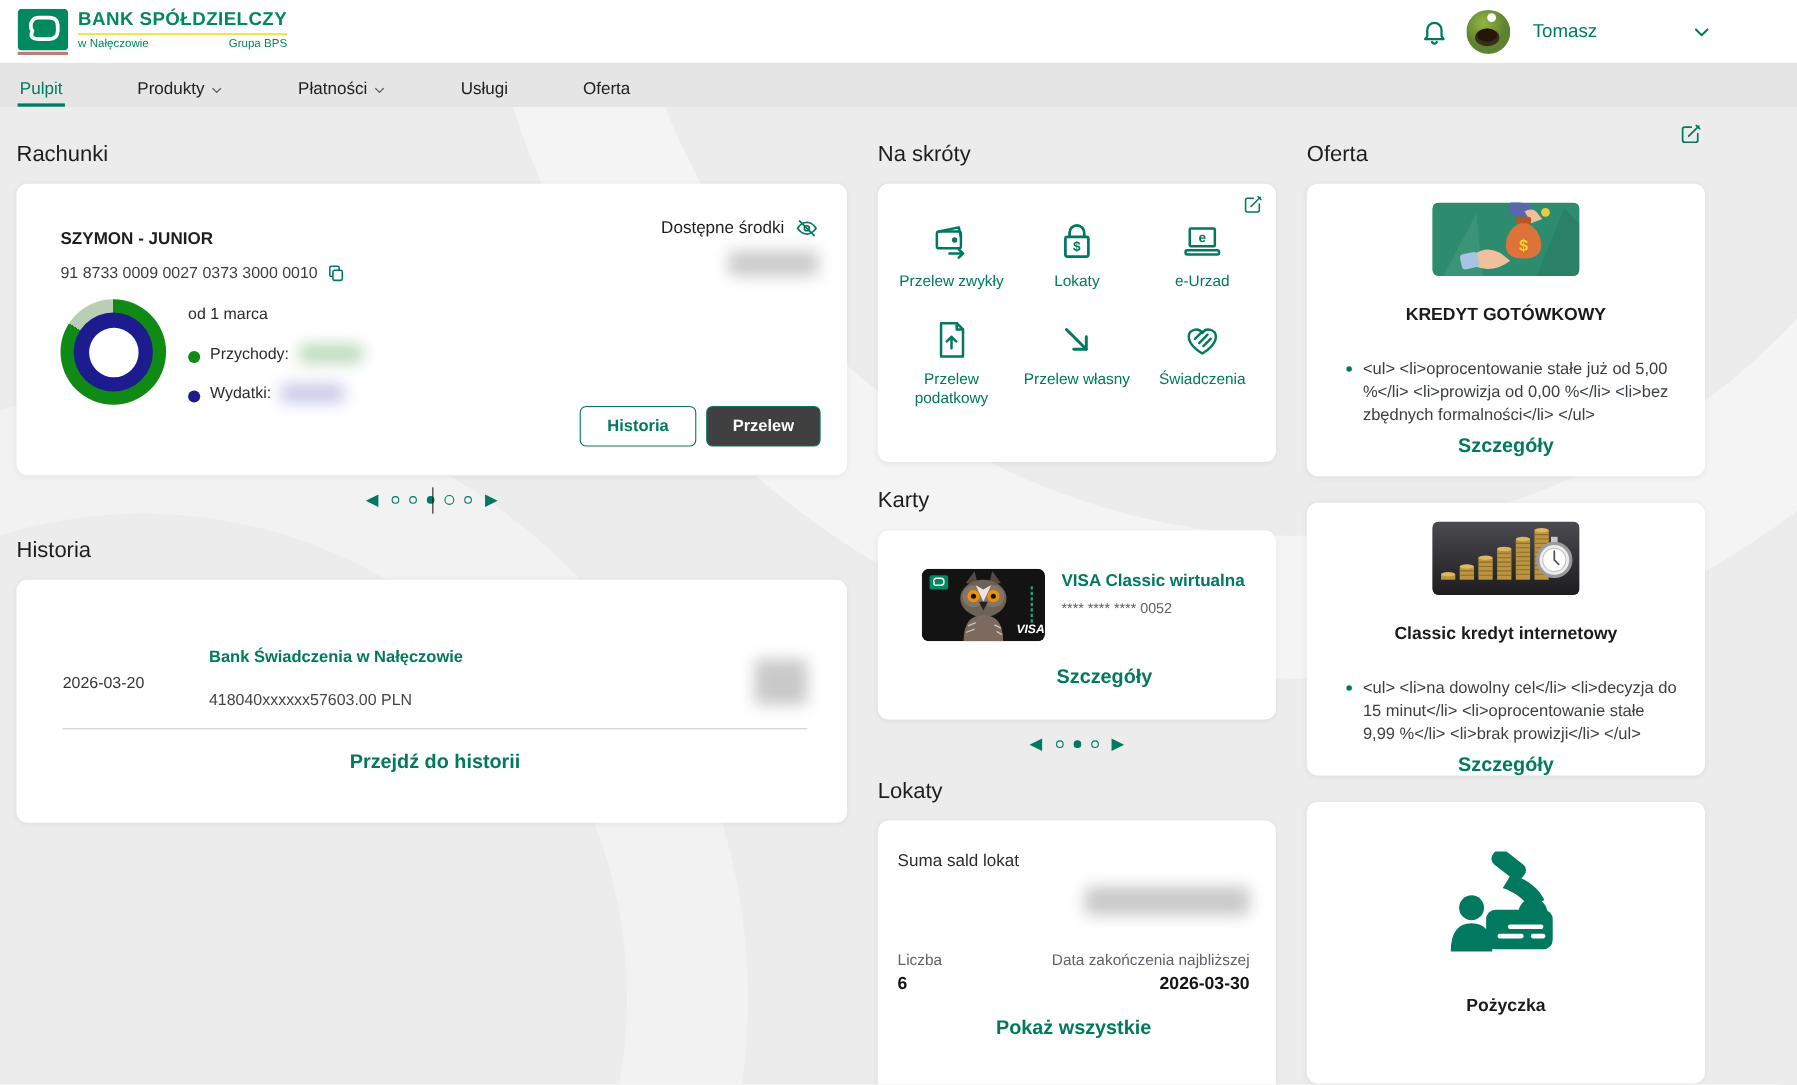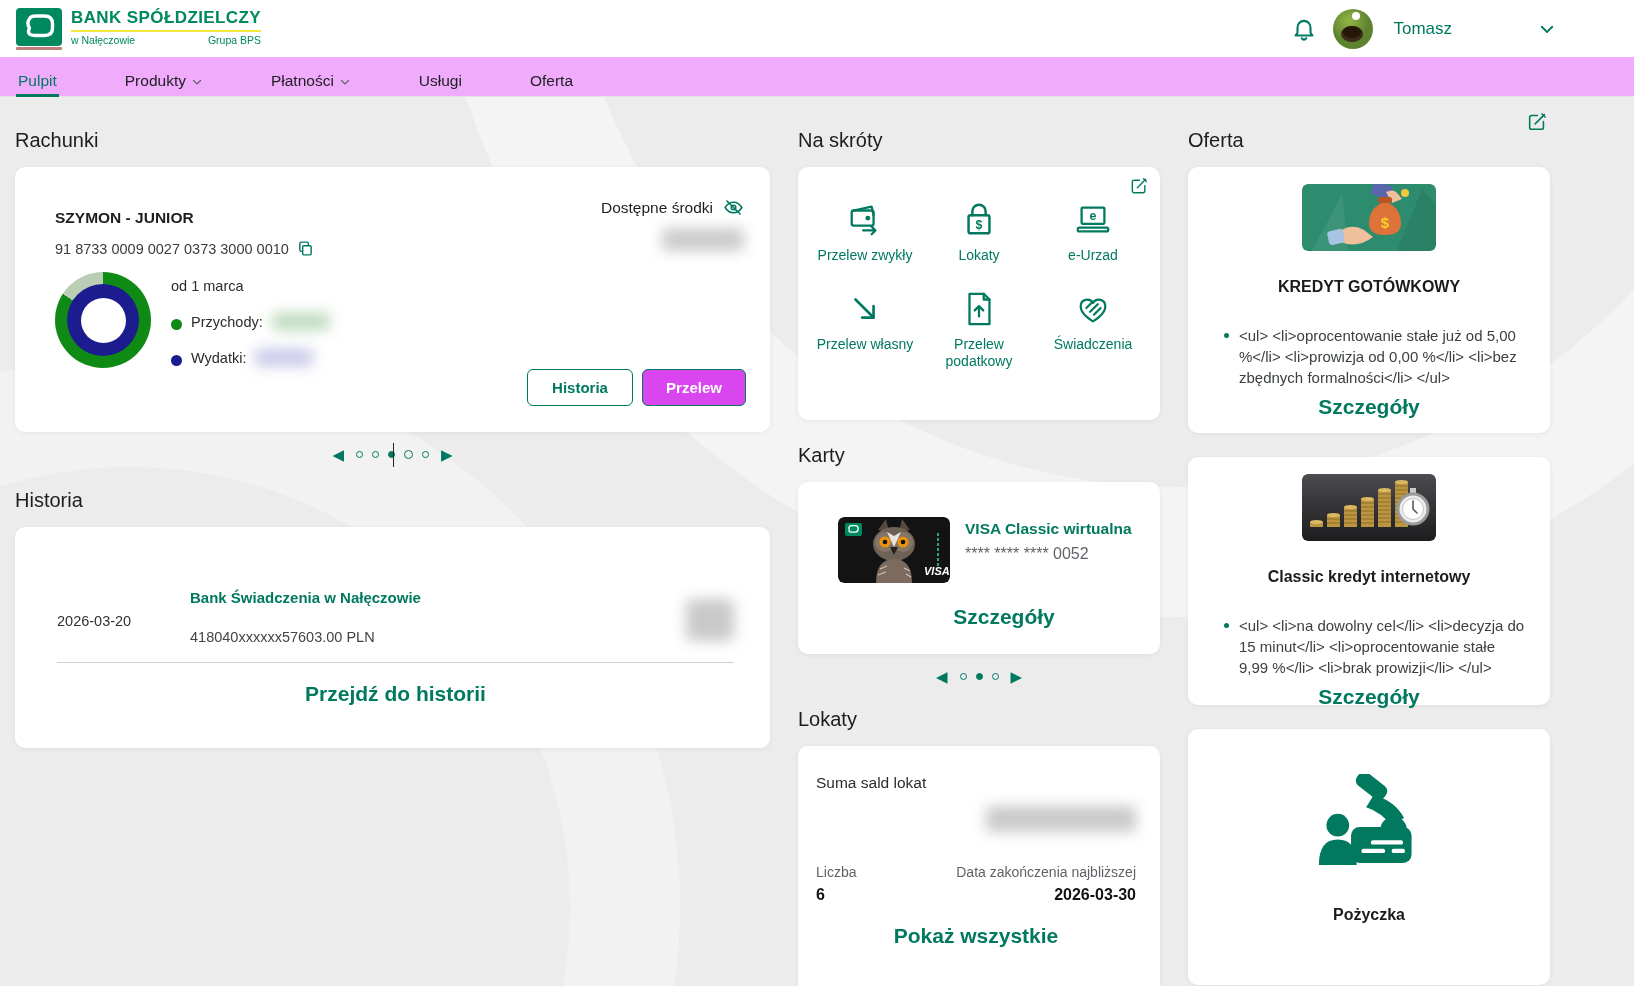--- a/index.html
+++ b/index.html
@@ -16,36 +16,36 @@
   .logo-line1 { font-size:17px; font-weight:bold; color:#00885f; letter-spacing:.4px; }
   .logo-underline { height:2px; background:#f3e63e; margin:2px 0 2px; }
   .logo-line2 { display:flex; justify-content:space-between; font-size:10.5px; color:#00885f; }
   .user-area { display:flex; align-items:center; gap:16px; }
   .bell { width:26px; height:26px; cursor:pointer; }
   .avatar { width:40px; height:40px; border-radius:50%; overflow:hidden; cursor:pointer; }
   .user-name { color:#00795f; font-size:17px; font-weight:500; margin-left:4px; }
   .user-chevron { width:18px; height:18px; margin-left:70px; cursor:pointer; }
 
   
-  .nav { height:40px; background:#f0abfc; display:flex; align-items:flex-start; padding:0 16px; gap:64px; border-bottom:1px solid #e4e4e4; position:relative; z-index:2; }
+  .nav { height:40px; background:#e5e5e5; display:flex; align-items:flex-start; padding:0 16px; gap:64px; border-bottom:1px solid #e4e4e4; position:relative; z-index:2; }
   .nav-item { font-size:15.5px; color:#202124; display:flex; align-items:center; gap:5px; padding:8px 2px 0; height:40px; cursor:pointer; position:relative; }
   .nav-item .chev { width:12px; height:12px; margin-top:2px; }
   .nav-item.active { color:#00795f; }
   .nav-item.active::after { content:""; position:absolute; left:0; right:0; bottom:0; height:3px; background:#00795f; }
 
   
   .page { position:relative; height:889px; background:#ececec; overflow:hidden; z-index:1; }
   .bg-ring { position:absolute; border-radius:50%; pointer-events:none; }
   .bg-ring.r1 { width:1500px; height:1500px; border:130px solid rgba(255,255,255,.45); top:-980px; left:430px; }
   .bg-ring.r2 { width:1100px; height:1100px; border:110px solid rgba(255,255,255,.35); top:260px; left:-420px; }
   .grid { position:relative; display:grid; grid-template-columns:755px 362px 362px; column-gap:28px; padding:0 0 0 15px; }
 
   h2.section { font-size:20px; font-weight:400; color:#1d1d1d; margin-top:32px; margin-bottom:15px; }
   .card { background:#fff; border-radius:10px; box-shadow:0 1px 5px rgba(80,80,80,.08); position:relative; }
-  .glink { color:#00795f; font-weight:bold; font-size:21px; text-align:center; cursor:pointer; }
+  .glink { color:#00795f; font-weight:bold; font-size:18px; text-align:center; cursor:pointer; }
   .blur-blob { filter:blur(7px); border-radius:4px; }
 
   
   .acc-card { height:265px; padding:42px 26px 0 40px; }
   .acc-name { font-size:15.5px; font-weight:bold; color:#1e1e1e; }
   .acc-number-row { display:flex; align-items:center; gap:8px; margin-top:13px; font-size:14.5px; color:#3c3c3c; }
   .copy-icon { width:17px; height:17px; cursor:pointer; }
   .acc-chart-row { display:flex; margin-top:15px; }
   .donut { width:96px; height:96px; border-radius:50%; background:conic-gradient(#b9ceb4 0deg, #b9ceb4 0deg, #0f8a14 0deg 303deg, #b9ceb4 303deg 360deg); display:flex; align-items:center; justify-content:center; }
   .donut-mid { width:72px; height:72px; border-radius:50%; background:#1c1c8f; display:flex; align-items:center; justify-content:center; }
@@ -53,21 +53,21 @@
   .legend { margin-left:20px; padding-top:6px; font-size:14.5px; color:#2c2c2c; }
   .legend-row { display:flex; align-items:flex-end; gap:9px; margin-top:19px; }
   .legend-dot { width:11px; height:11px; border-radius:50%; }
   .acc-right { position:absolute; top:30px; right:26px; text-align:right; }
   .funds-label-row { display:flex; align-items:center; gap:10px; justify-content:flex-end; }
   .funds-label { font-size:15.5px; font-weight:normal; color:#1e1e1e; }
   .eye-icon { width:21px; height:21px; cursor:pointer; }
   .acc-buttons { position:absolute; right:24px; bottom:26px; display:flex; gap:9px; }
   .btn { height:37px; border-radius:6px; font-size:15px; font-weight:bold; font-family:inherit; display:flex; align-items:center; justify-content:center; cursor:pointer; }
   .btn-outline { width:106px; background:#fff; border:1px solid #00795f; color:#00795f; }
-  .btn-solid { width:104px; background:#d946ef; border:1px solid #00795c; color:#fff; }
+  .btn-solid { width:104px; background:#404040; border:1px solid #00795c; color:#fff; }
 
   
   .carousel { display:flex; align-items:center; justify-content:center; gap:12px; margin-top:13px; height:18px; position:relative; }
   .car-arrow { color:#00795f; font-size:15px; line-height:1; cursor:pointer; }
   .dots { display:flex; align-items:center; gap:9px; position:relative; }
   .dot { width:7px; height:7px; border:1px solid #00795f; border-radius:50%; cursor:pointer; background:transparent; }
   .dot.active { background:#00795f; }
   .dot.big { width:9px; height:9px; }
   .car-cursor { position:absolute; left:50%; top:-7px; width:1px; height:24px; background:#222; }
 
@@ -90,21 +90,21 @@
   .short-item { display:flex; flex-direction:column; align-items:center; gap:8px; cursor:pointer; text-align:center; }
   .short-item svg { width:38px; height:38px; }
   .short-label { font-size:14px; font-weight:500; color:#00795f; line-height:17px; max-width:100px; }
 
   
   .karty-card { height:172px; margin-top:0; padding:35px 20px 0 40px; }
   .karty-row { display:flex; gap:15px; }
   .bankcard-img { width:112px; height:66px; border-radius:6px; display:block; }
   .karty-info { padding-top:3px; }
   .karty-name { font-size:15.5px; font-weight:bold; color:#00795f; }
-  .karty-number { font-size:16px; color:#5f6368; margin-top:7px; }
+  .karty-number { font-size:13px; color:#5f6368; margin-top:7px; }
   .karty-link { margin-top:22px; margin-left:30px; }
 
   
   .lokaty-card { height:250px; margin-top:0; padding:28px 24px 0 18px; }
   .lokaty-sum-label { font-size:15.5px; color:#2c2c2c; }
   .lokaty-blob { width:150px; height:26px; background:#c9c9c9; margin:14px 0 0 auto; }
   .lokaty-meta { display:flex; justify-content:space-between; margin-top:32px; }
   .meta-label { font-size:14px; color:#5f6368; }
   .meta-label.right { text-align:right; }
   .meta-value { font-size:16px; font-weight:bold; color:#141414; margin-top:6px; }
@@ -311,33 +311,33 @@
           </div>
           <div class="short-item">
             <svg viewBox="0 0 40 40" fill="none" stroke="#00795f" stroke-width="2.4" stroke-linejoin="round">
               <rect x="8" y="7" width="24" height="17" rx="1"></rect>
                 <rect x="4" y="28" width="32" height="4" rx="1.5"></rect>
               <text x="20" y="20" text-anchor="middle" font-size="13" font-weight="bold" fill="#00795f" stroke="none" font-family="'Liberation Sans',sans-serif">e</text>
             </svg>
             <span class="short-label">e-Urzad</span>
           </div>
           <div class="short-item">
-            <svg viewBox="0 0 40 40" fill="none" stroke="#00795f" stroke-width="2.8" stroke-linecap="round" stroke-linejoin="round">
-              <path d="M10 10l19 19"></path>
-                <path d="M29 17v12H17"></path>
-            </svg>
-            <span class="short-label">Przelew własny</span>
-          </div>
-          <div class="short-item">
             <svg viewBox="0 0 40 40" fill="none" stroke="#00795f" stroke-width="2.4" stroke-linecap="round" stroke-linejoin="round">
               <path d="M10 4h15l6 6v26H10z"></path>
                 <path d="M25 4v6h6"></path>
                 <path d="M20 28V17M15.5 21.5L20 17l4.5 4.5"></path>
             </svg>
             <span class="short-label">Przelew podatkowy</span>
+          </div>
+          <div class="short-item">
+            <svg viewBox="0 0 40 40" fill="none" stroke="#00795f" stroke-width="2.8" stroke-linecap="round" stroke-linejoin="round">
+              <path d="M10 10l19 19"></path>
+                <path d="M29 17v12H17"></path>
+            </svg>
+            <span class="short-label">Przelew własny</span>
           </div>
           <div class="short-item">
             <svg viewBox="0 0 40 40" fill="none" stroke="#00795f" stroke-width="2.3" stroke-linecap="round" stroke-linejoin="round">
               <path d="M20 33s-13-7.2-13-16a7 7 0 0 1 13-3.5A7 7 0 0 1 33 17c0 8.8-13 16-13 16z"></path>
               <path d="M13 19l7-7M17 23l8-8M21 26l7-7"></path>
             </svg>
             <span class="short-label">Świadczenia</span>
           </div>
         </div>
       </div>

